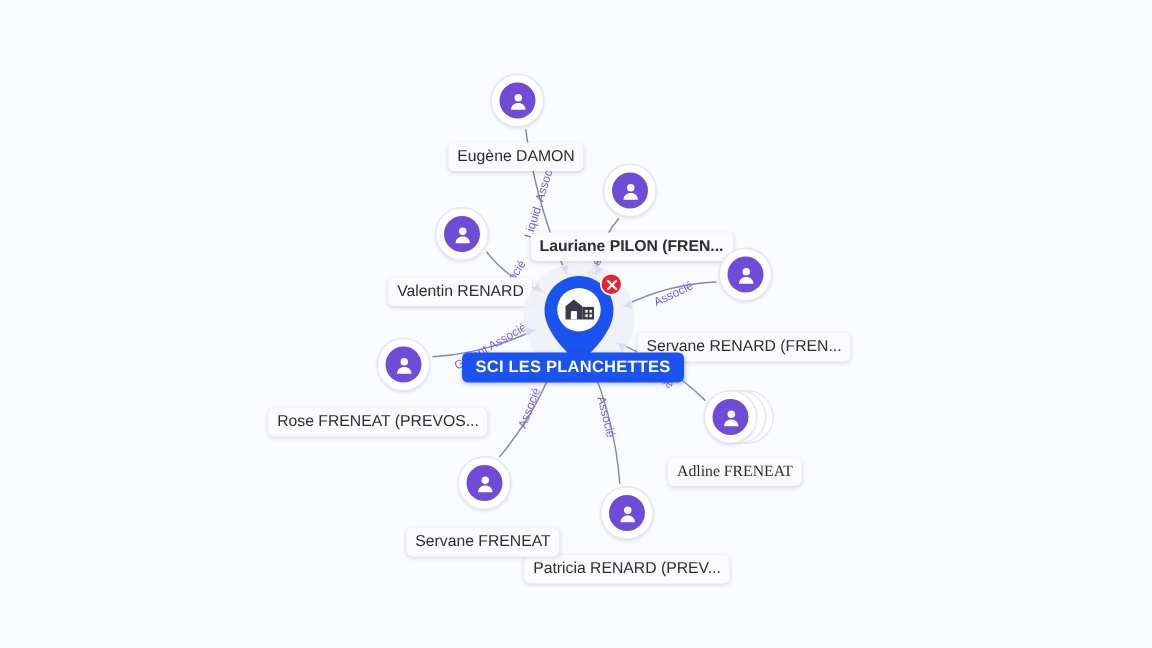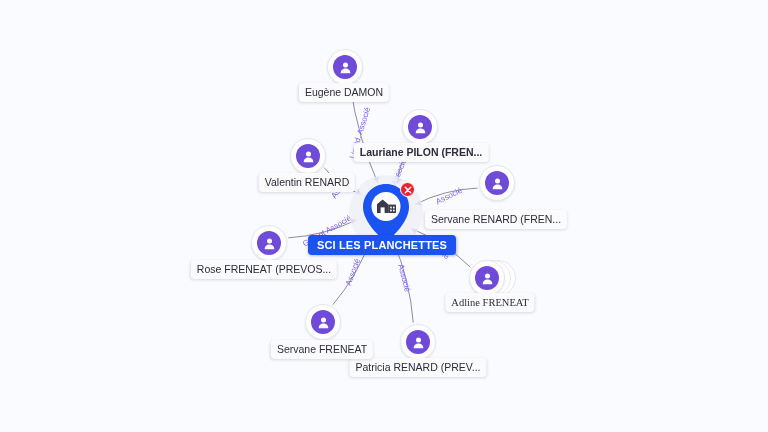--- a/index.html
+++ b/index.html
@@ -76,20 +76,21 @@
     position: absolute;
     transform: translateX(-50%);
     background: #fbfbfd;
     color: #2c2c3a;
     font-size: 10.5px;
     line-height: 13px;
     padding: 3px 6px;
     border-radius: 4px;
     white-space: nowrap;
     box-shadow: 0 1px 3px rgba(40,40,80,.16);
+    margin-top: 12px;
   }
 
   
   #company-node {
     position: absolute;
     transform: translate(-50%, -50%);
     width: 62px;
     height: 62px;
   }
   #company-halo {
@@ -246,21 +247,21 @@
       <div class="node-label" style="left: 322px; top: 340px;">Servane FRENEAT</div>
       <div class="person-node" style="left: 269px; top: 243px;">
         <div class="disc"></div>
         <div class="avatar">
           <svg width="13" height="13" viewBox="0 0 13 13" xmlns="http://www.w3.org/2000/svg">
             <circle cx="6.5" cy="4.1" r="2.5" fill="#ffffff"></circle>
             <path d="M1.7 12.2c0-2.9 2.2-4.6 4.8-4.6s4.8 1.7 4.8 4.6z" fill="#ffffff"></path>
           </svg>
         </div>
       </div>
-      <div class="node-label" style="left: 264px; top: 260px;">Rose FRENEAT (PREVOS...</div>
+      <div class="node-label" style="left: 252px; top: 260px;">Rose FRENEAT (PREVOS...</div>
       <div class="person-node" style="left: 308px; top: 156px;">
         <div class="disc"></div>
         <div class="avatar">
           <svg width="13" height="13" viewBox="0 0 13 13" xmlns="http://www.w3.org/2000/svg">
             <circle cx="6.5" cy="4.1" r="2.5" fill="#ffffff"></circle>
             <path d="M1.7 12.2c0-2.9 2.2-4.6 4.8-4.6s4.8 1.7 4.8 4.6z" fill="#ffffff"></path>
           </svg>
         </div>
       </div>
       <div class="node-label" style="left: 307px; top: 173px;">Valentin RENARD</div>

